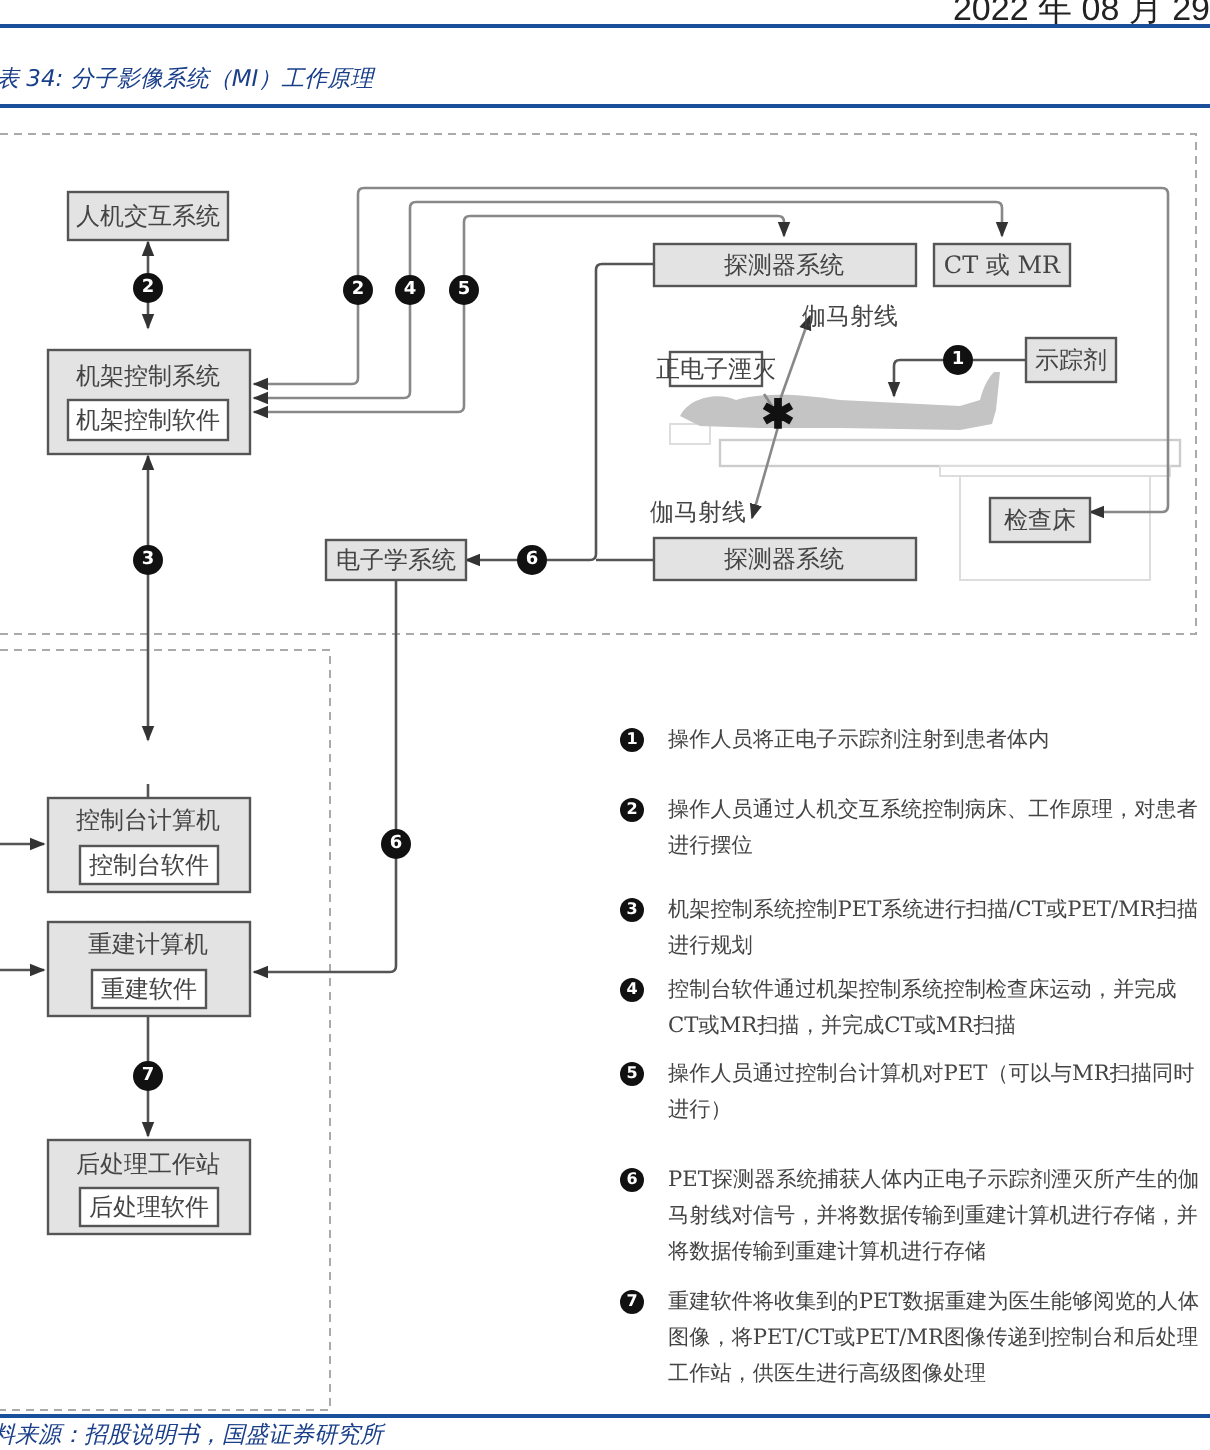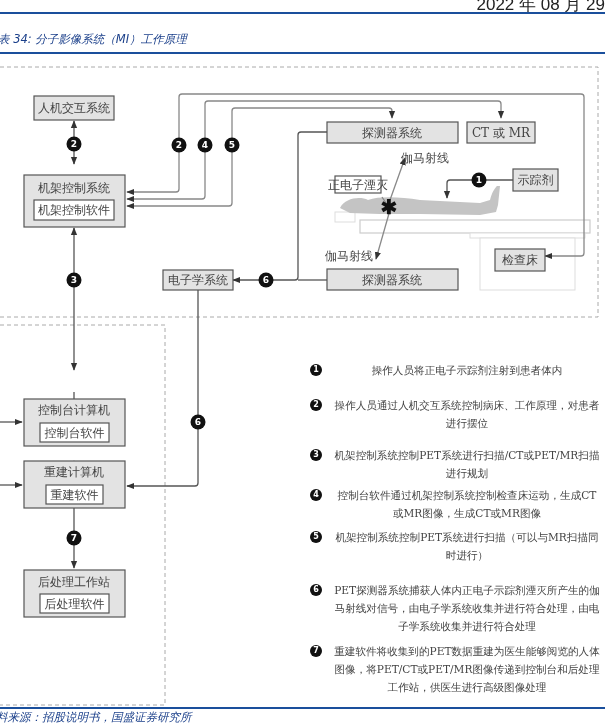--- a/index.html
+++ b/index.html
@@ -13,21 +13,21 @@
   .ibox { fill:#fff; stroke:#555; stroke-width:1.2; }
   .btxt { font-size:12px; fill:#444; text-anchor:middle; dominant-baseline:central; }
   .ln { stroke:#555; stroke-width:1.3; fill:none; }
   .lnl { stroke:#888; stroke-width:1.3; fill:none; }
   .badge { fill:#111; }
   .btxtw { font-size:9px; font-weight:bold; fill:#fff; text-anchor:middle; dominant-baseline:central; font-family:"DejaVu Sans", sans-serif; }
   .dash { stroke:#aaa; stroke-width:1; fill:none; stroke-dasharray:4 3; }
   .legend { position:absolute; left:310px; width:290px; }
   .leg-item { position:absolute; left:0; width:290px; }
   .leg-badge { position:absolute; left:0; top:1px; width:12px; height:12px; border-radius:50%; background:#111; color:#fff; font-family:"DejaVu Sans", sans-serif; font-weight:bold; font-size:8px; line-height:12px; text-align:center; }
-  .leg-text { position:absolute; left:24px; width:266px; font-size:10.6px; line-height:18px; color:#444; margin-top:-2px;text-align:center; }
+  .leg-text { position:absolute; left:24px; width:266px; font-size:10.6px; line-height:18px; color:#444; margin-top:-2px; }
 </style>
 </head>
 <body>
 
 <div class="date">2022 年 08 月 29</div>
 <div class="rule" style="top:12px;height:2px;"></div>
 <div class="fig-title">表 34:  分子影像系统（MI）工作原理</div>
 <div class="rule" style="top:52px;height:1.5px;"></div>
 
 <svg width="605" height="725" style="position:absolute;left:0;top:0;">
@@ -176,29 +176,29 @@
   <div class="leg-item" style="top:398px;">
     <span class="leg-badge">2</span>
     <div class="leg-text">操作人员通过人机交互系统控制病床、工作原理，对患者进行摆位</div>
   </div>
   <div class="leg-item" style="top:448px;">
     <span class="leg-badge">3</span>
     <div class="leg-text">机架控制系统控制PET系统进行扫描/CT或PET/MR扫描进行规划</div>
   </div>
   <div class="leg-item" style="top:488px;">
     <span class="leg-badge">4</span>
-    <div class="leg-text">控制台软件通过机架控制系统控制检查床运动，生成CT或MR图像，生成CT或MR图像</div>
+    <div class="leg-text">控制台软件通过机架控制系统控制检查床运动，并完成CT或MR扫描，并完成CT或MR扫描</div>
   </div>
   <div class="leg-item" style="top:530px;">
     <span class="leg-badge">5</span>
-    <div class="leg-text">机架控制系统控制PET系统进行扫描（可以与MR扫描同时进行）</div>
+    <div class="leg-text">操作人员通过控制台计算机对PET（可以与MR扫描同时进行）</div>
   </div>
   <div class="leg-item" style="top:583px;">
     <span class="leg-badge">6</span>
-    <div class="leg-text">PET探测器系统捕获人体内正电子示踪剂湮灭所产生的伽马射线对信号，由电子学系统收集并进行符合处理，由电子学系统收集并进行符合处理</div>
+    <div class="leg-text">PET探测器系统捕获人体内正电子示踪剂湮灭所产生的伽马射线对信号，并将数据传输到重建计算机进行存储，并将数据传输到重建计算机进行存储</div>
   </div>
   <div class="leg-item" style="top:644px;">
     <span class="leg-badge">7</span>
     <div class="leg-text">重建软件将收集到的PET数据重建为医生能够阅览的人体图像，将PET/CT或PET/MR图像传递到控制台和后处理工作站，供医生进行高级图像处理</div>
   </div>
 </div>
 
 <div class="rule" style="top:707px;height:1.5px;"></div>
 <div class="source">料来源：招股说明书，国盛证券研究所</div>
 

